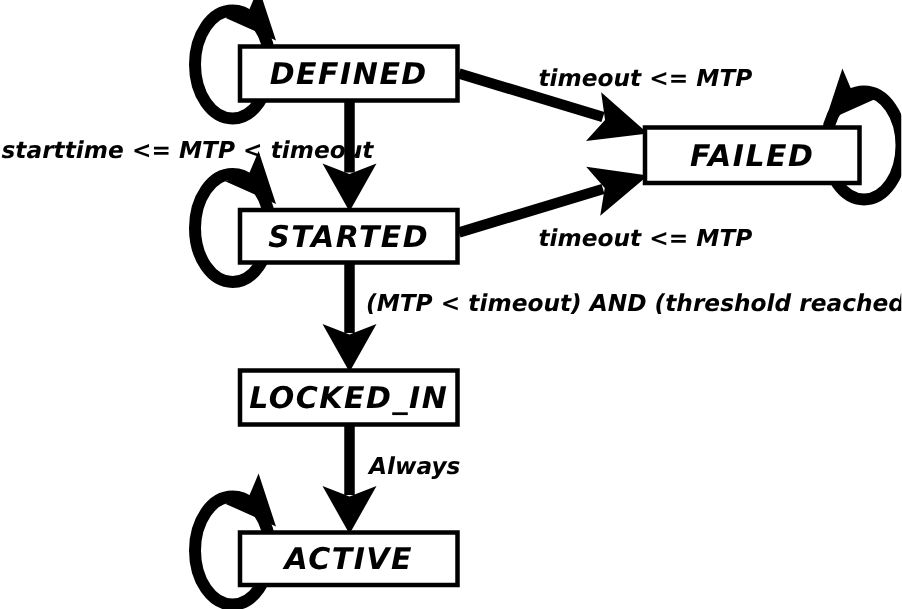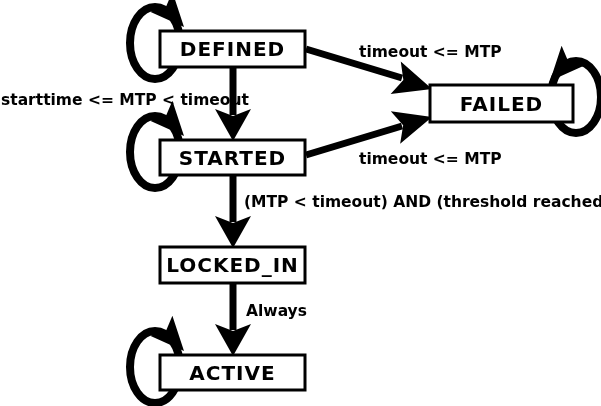--- a/index.html
+++ b/index.html
@@ -7,20 +7,21 @@
     padding: 0;
     background: #ffffff;
     font-family: "DejaVu Sans", sans-serif;
   }
   .stage {
     position: relative;
     width: 601px;
     height: 406px;
     background: #ffffff;
     overflow: hidden;
+    font-style: italic;
   }
   svg { display: block; }
   .loop {
     fill: none;
     stroke: #000000;
     stroke-width: 8;
   }
   .shaft {
     stroke: #000000;
     stroke-width: 7;

